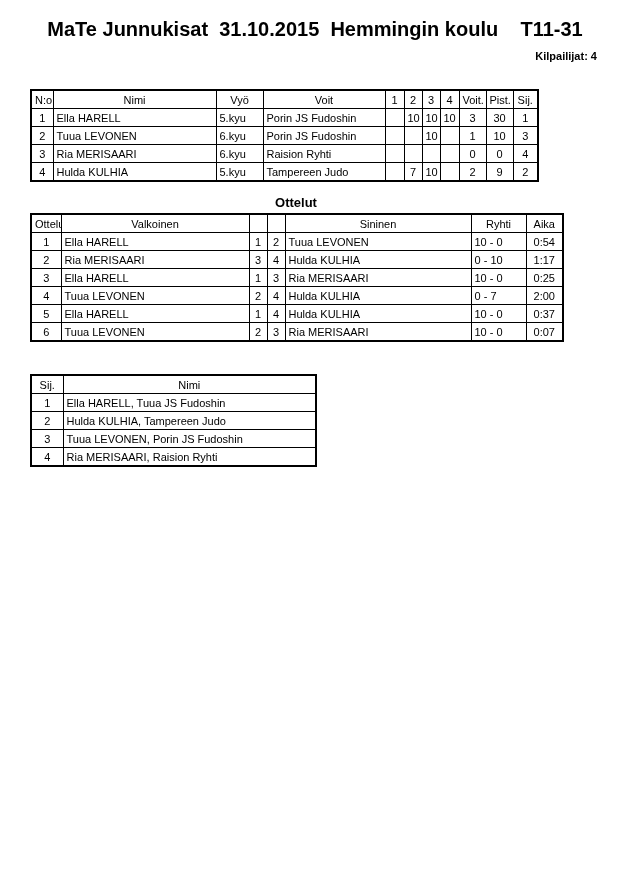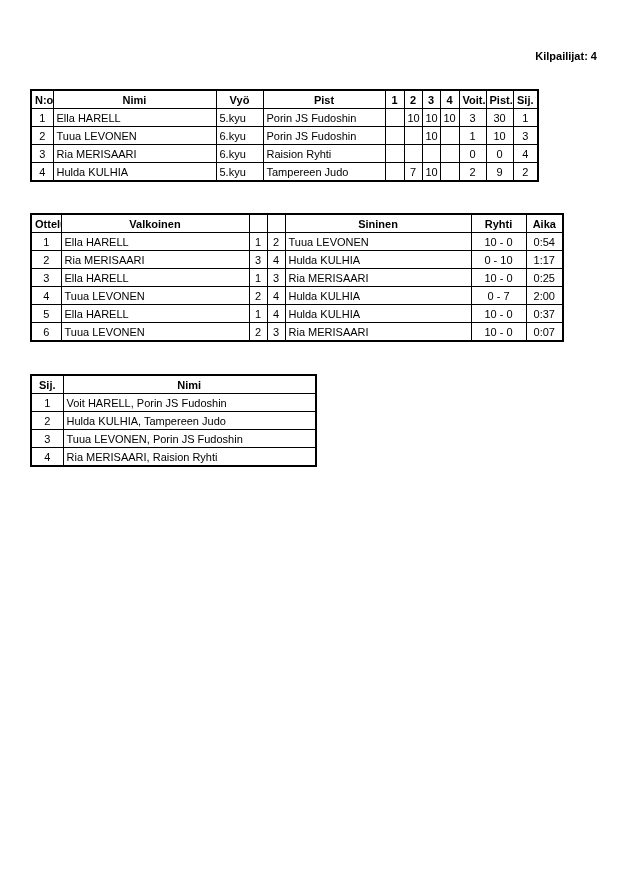--- a/index.html
+++ b/index.html
@@ -6,33 +6,34 @@
   body{width:630px;height:891px;background:#ffffff;color:#000;font-family:"Liberation Sans",sans-serif;}
   .page{position:relative;width:630px;height:891px;background:#ffffff;overflow:hidden;}
   .title{position:absolute;top:18px;left:0;width:630px;text-align:center;font-size:20px;font-weight:bold;white-space:pre;}
   .count{position:absolute;top:50px;right:33px;font-size:11px;font-weight:bold;text-align:center;}
   .heading{position:absolute;font-size:13px;font-weight:bold;text-align:center;}
   #h-kilp{top:67px;left:30px;width:470px;}
   #h-ott{top:195px;left:30px;width:532px;}
   #h-tul{top:356px;left:30px;width:285px;}
   table{border-collapse:collapse;table-layout:fixed;position:absolute;background:#fff;border:2px solid #000;}
   td,th{border:1px solid #000;font-size:11px;height:17px;padding:0 3px;overflow:hidden;white-space:nowrap;vertical-align:middle;}
-  th{font-weight:bold;}
+  th{font-weight:normal;}
   #t-kilp{top:89px;left:30px;width:507px;}
   #t-ott{top:213px;left:30px;width:532px;}
   #t-tul{top:374px;left:30px;width:285px;}
   .al{text-align:left;}
   .ac{text-align:center;}
-  .ar{text-align:center;}
+  .ar{text-align:left;}
 </style>
 </head>
 <body>
 
 <div class="page">
 
+  <div class="title">MaTe Junnukisat  31.10.2015  Hemmingin koulu    T11-31</div>
   <div class="count">Kilpailijat: 4</div>
 
   <table id="t-kilp">
     <colgroup>
       <col style="width:22px">
         <col style="width:163px">
         <col style="width:47px">
         <col style="width:122px">
         <col style="width:19px">
         <col style="width:18px">
@@ -40,21 +41,21 @@
         <col style="width:19px">
         <col style="width:27px">
         <col style="width:27px">
         <col style="width:25px">
     </colgroup>
     <tbody>
         <tr>
       <th class="al">N:o</th>
       <th class="ac">Nimi</th>
       <th class="ac">Vyö</th>
-      <th class="ac">Pist</th>
+      <th class="ac">Voit</th>
       <th class="ac">1</th>
       <th class="ac">2</th>
       <th class="ac">3</th>
       <th class="ac">4</th>
       <th class="ac">Voit.</th>
       <th class="ac">Pist.</th>
       <th class="ac">Sij.</th>
     </tr>
     <tr>
       <td class="ac">1</td>
@@ -104,20 +105,21 @@
       <td class="ac">7</td>
       <td class="ac">10</td>
       <td class="ac"></td>
       <td class="ac">2</td>
       <td class="ac">9</td>
       <td class="ac">2</td>
     </tr>
   </tbody>
     </table>
 
+  <div class="heading" id="h-ott">Ottelut</div>
   <table id="t-ott">
     <colgroup>
       <col style="width:30px">
         <col style="width:188px">
         <col style="width:18px">
         <col style="width:18px">
         <col style="width:186px">
         <col style="width:55px">
         <col style="width:37px">
     </colgroup>
@@ -193,21 +195,21 @@
       <col style="width:32px">
         <col style="width:253px">
     </colgroup>
     <tbody>
         <tr>
       <th class="ac">Sij.</th>
       <th class="ac">Nimi</th>
     </tr>
     <tr>
       <td class="ac">1</td>
-      <td class="al">Voit HARELL, Porin JS Fudoshin</td>
+      <td class="al">Ella HARELL, Tuua JS Fudoshin</td>
     </tr>
     <tr>
       <td class="ac">2</td>
       <td class="al">Hulda KULHIA, Tampereen Judo</td>
     </tr>
     <tr>
       <td class="ac">3</td>
       <td class="al">Tuua LEVONEN, Porin JS Fudoshin</td>
     </tr>
     <tr>

